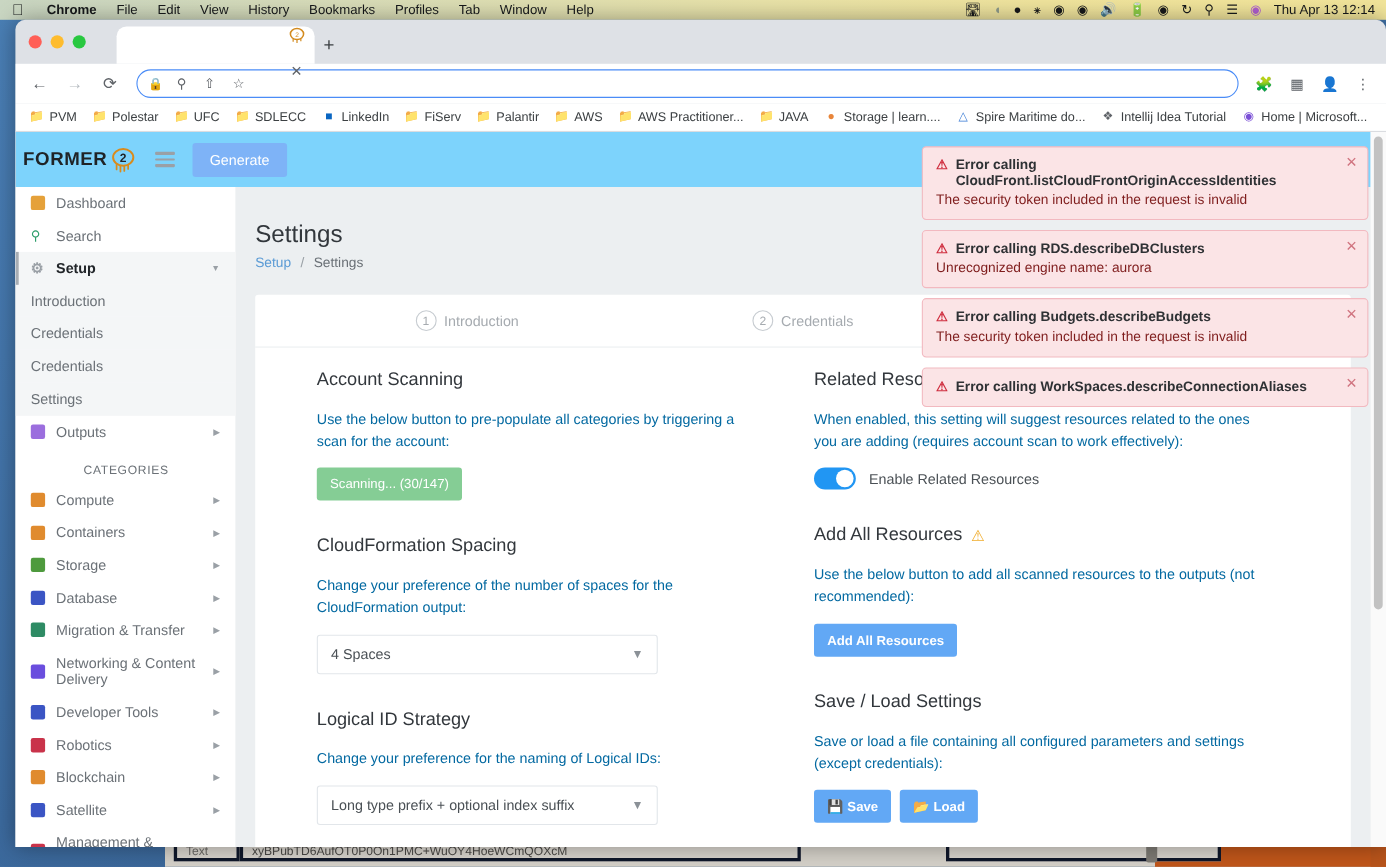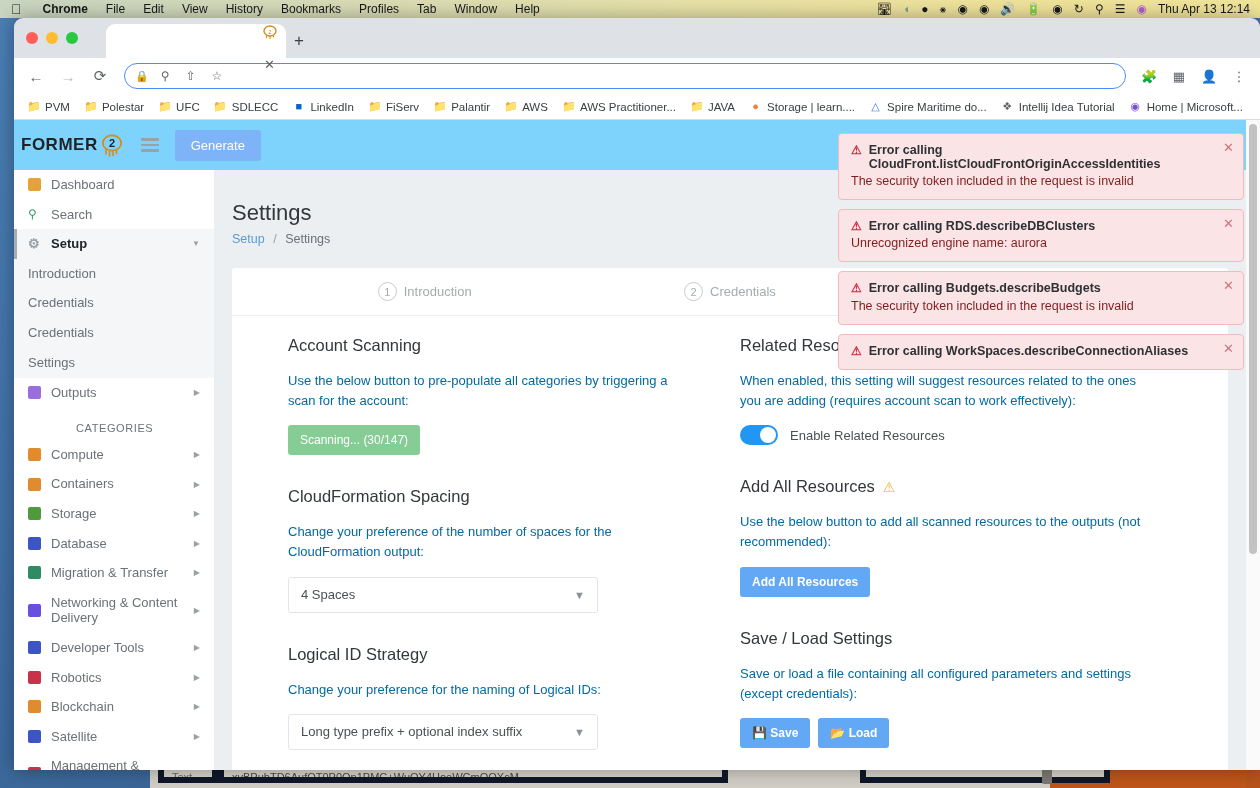--- a/index.html
+++ b/index.html
@@ -25,21 +25,21 @@
     background: #c0561a;
   }
   #bg-window-orange2 {
     position: absolute; right: 0; top: 600px; width: 14px; height: 188px;
     background: #b8541b;
   }
 
   
   .bgbar {
     position: absolute; top: 761px; height: 22px;
-    background: #d8d4cd; border: 6px solid #0f172a;
+    background: #d8d4cd; border: 3px solid #0f172a;
     font-size: 11px; color: #6c6a66; line-height: 20px;
     padding-left: 8px; white-space: nowrap; overflow: hidden;
   }
   #bgbar-label { left: 158px; width: 60px; }
   #bgbar-value { left: 218px; width: 510px; color: #4a4845; }
   #bgbar-right { left: 860px; width: 250px; text-align: center; padding:0; color:#55534f; }
   #bg-scroll-thumb {
     position: absolute; left: 1042px; top: 760px; width: 10px; height: 24px;
     background: #7d7a74; border-radius: 2px;
   }

